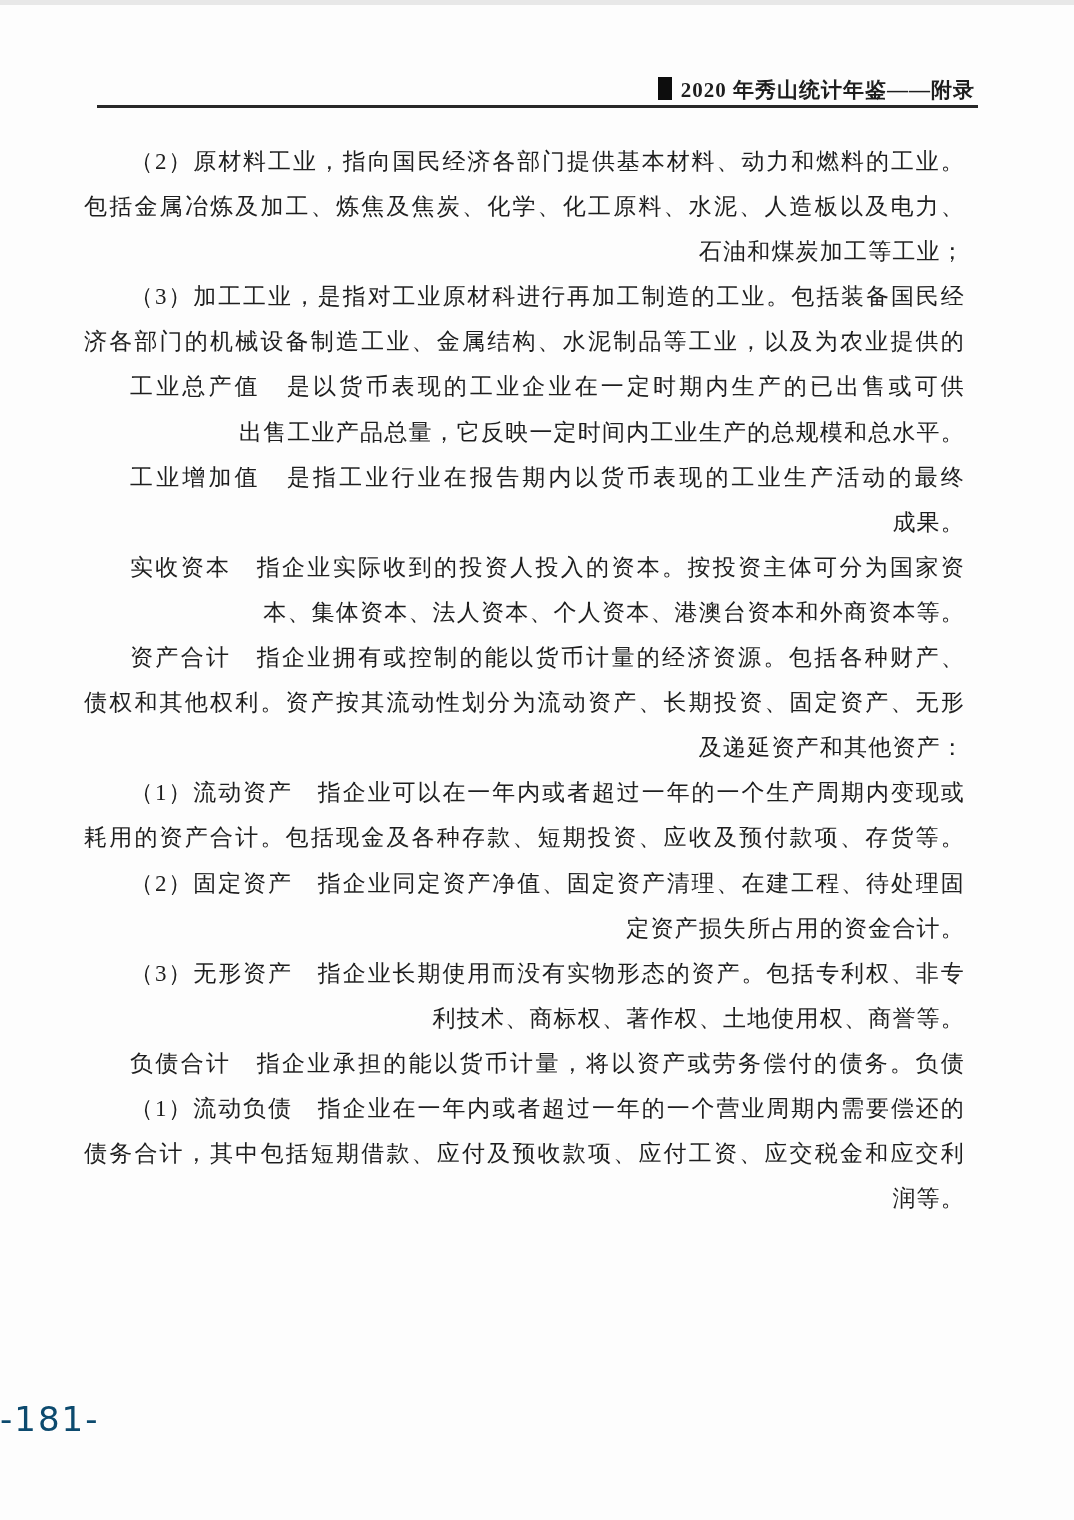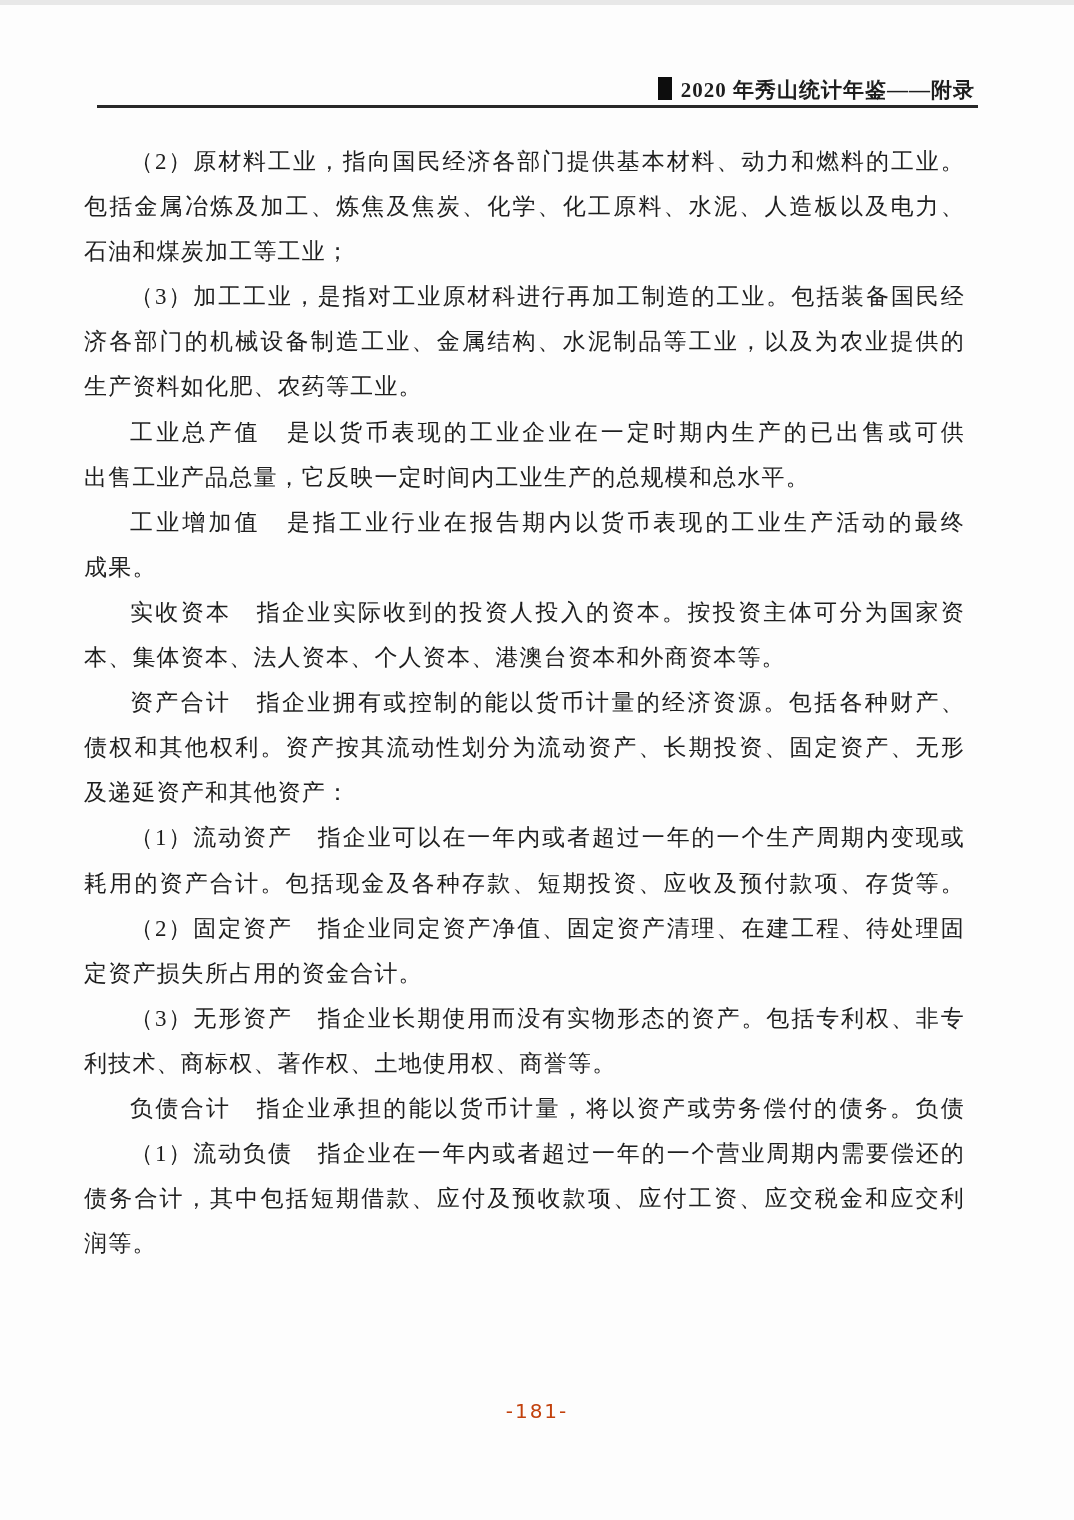--- a/index.html
+++ b/index.html
@@ -51,61 +51,59 @@
     top: 134px;
     left: 84px;
     width: 881px;
     font-size: 23px;
     line-height: 45.1px;
     letter-spacing: 1.2px;
   }
   .line {
     height: 45.1px;
     overflow: hidden;
-    text-align: left;
+    text-align: right;
   }
   .line.in {
     text-indent: 46px;
   }
   .line.fill {
     text-align: justify;
     text-align-last: justify;
     text-justify: inter-character;
   }
   
   .ftr {
     position: absolute;
     top: 1394px;
     left: 0;
     width: 100%;
-    text-align: center;
-    font-size: 20px;
+    font-size: 34px;
     letter-spacing: 2px;
     font-family: "DejaVu Sans", "Liberation Sans", sans-serif;
-    color: #c2410c;
+    color: #0c4a6e;
   }
 </style>
 </head>
 <body>
 
 <div class="page">
 
   <div class="hdr">
     <span class="hdr-bar"></span><span>2020 年秀山统计年鉴——附录</span>
   </div>
 
   <div class="hdr-rule"></div>
 
   <div class="body-text">
       <div class="line in fill">（2）原材料工业，指向国民经济各部门提供基本材料、动力和燃料的工业。</div>
       <div class="line fill">包括金属冶炼及加工、炼焦及焦炭、化学、化工原料、水泥、人造板以及电力、</div>
       <div class="line">石油和煤炭加工等工业；</div>
       <div class="line in fill">（3）加工工业，是指对工业原材科进行再加工制造的工业。包括装备国民经</div>
       <div class="line fill">济各部门的机械设备制造工业、金属结构、水泥制品等工业，以及为农业提供的</div>
-      <div class="line">生产资料如化肥、农药等工业。</div>
       <div class="line in fill">工业总产值　是以货币表现的工业企业在一定时期内生产的已出售或可供</div>
       <div class="line">出售工业产品总量，它反映一定时间内工业生产的总规模和总水平。</div>
       <div class="line in fill">工业增加值　是指工业行业在报告期内以货币表现的工业生产活动的最终</div>
       <div class="line">成果。</div>
       <div class="line in fill">实收资本　指企业实际收到的投资人投入的资本。按投资主体可分为国家资</div>
       <div class="line">本、集体资本、法人资本、个人资本、港澳台资本和外商资本等。</div>
       <div class="line in fill">资产合计　指企业拥有或控制的能以货币计量的经济资源。包括各种财产、</div>
       <div class="line fill">债权和其他权利。资产按其流动性划分为流动资产、长期投资、固定资产、无形</div>
       <div class="line">及递延资产和其他资产：</div>
       <div class="line in fill">（1）流动资产　指企业可以在一年内或者超过一年的一个生产周期内变现或</div>

